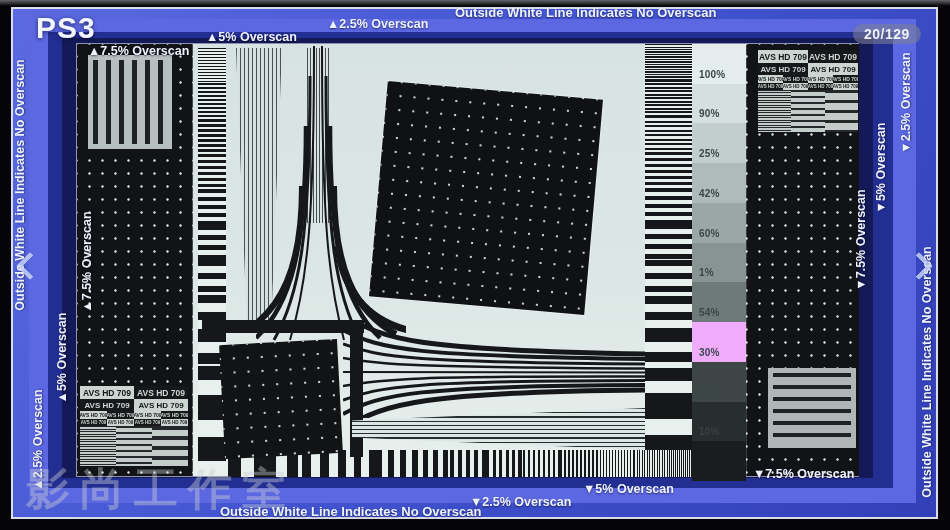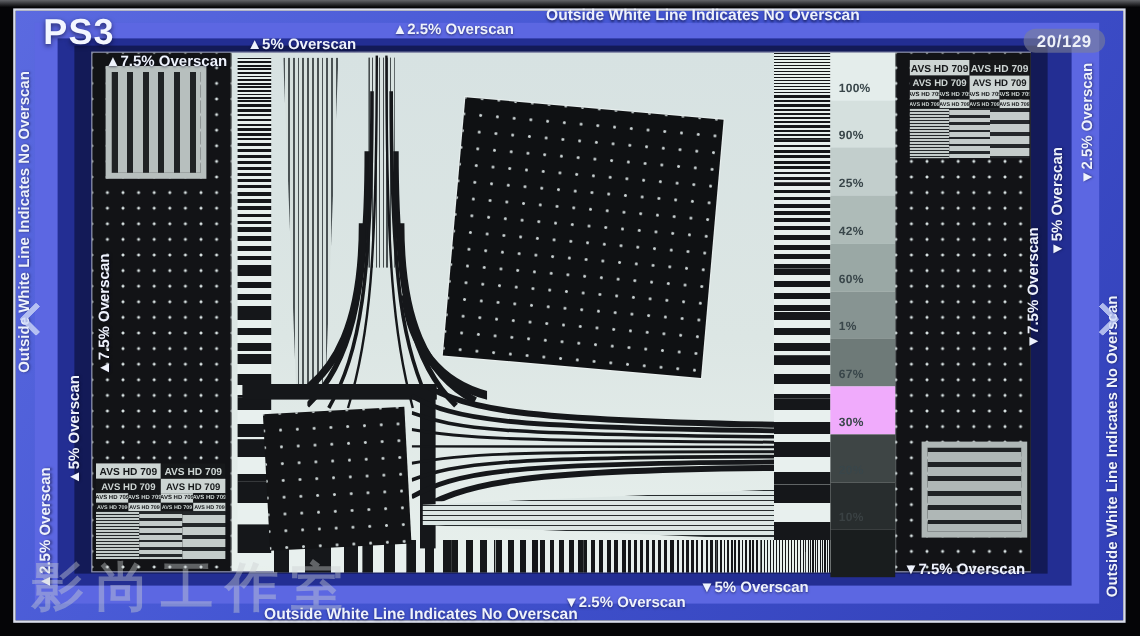--- a/index.html
+++ b/index.html
@@ -219,21 +219,21 @@
     <div class="gs-step" style="background: rgb(174, 187, 184);">
       <span>42%</span>
     </div>
     <div class="gs-step" style="background: rgb(154, 168, 165); text-align: right;">
       <span>60%</span>
     </div>
     <div class="gs-step" style="background: rgb(135, 148, 146);">
       <span>1%</span>
     </div>
     <div class="gs-step" style="background: rgb(110, 122, 120);">
-      <span>67%</span>
+      <span>54%</span>
     </div>
     <div class="gs-step" style="background: #f0abfc;">
       <span>30%</span>
     </div>
     <div class="gs-step" style="background: rgb(62, 69, 69);">
       <span>20%</span>
     </div>
     <div class="gs-step" style="background: rgb(40, 45, 46);">
       <span style="color: rgb(58, 65, 67);">10%</span>
     </div>

